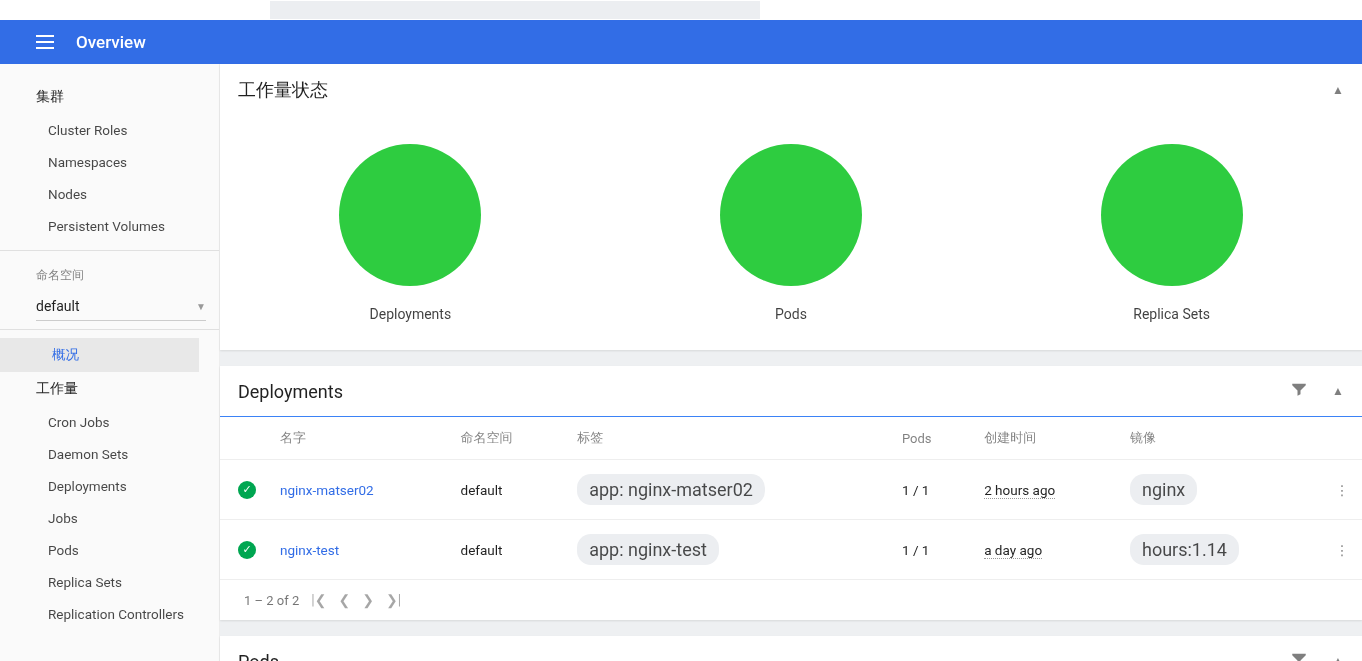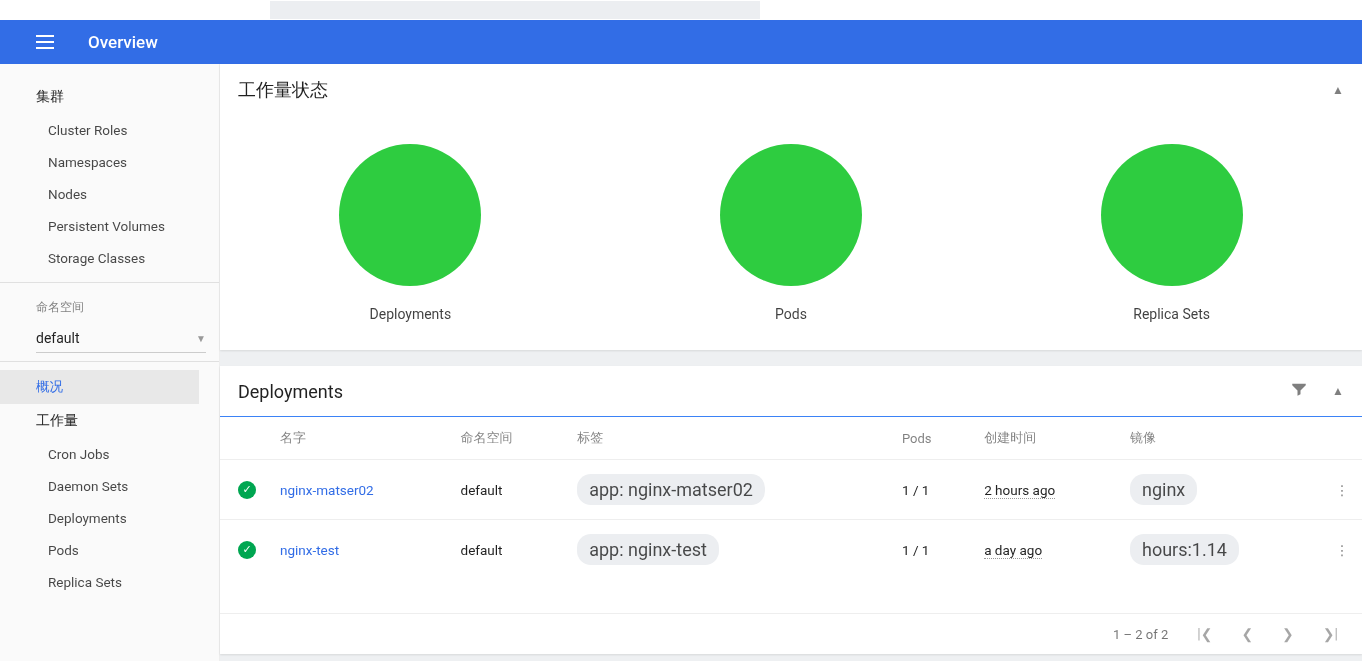--- a/index.html
+++ b/index.html
@@ -2,21 +2,21 @@
 <html><head>
 <meta charset="utf-8">
 <style>
 * { box-sizing: border-box; margin: 0; padding: 0; }
 body { font-family: Roboto, "Helvetica Neue", Arial, sans-serif; font-size: 14px; color: rgba(0,0,0,0.87); background: #fff; }
 .top-bar { height: 20px; background: #fff; display: flex; align-items: center; padding: 0 20px; }
 .search-box { width: 490px; height: 18px; background: #eceef1; margin-left: 84px; }
 .blue-bar { height: 44px; background: #326de6; display: flex; align-items: center; padding: 0 20px; color: #fff; }
 .menu-btn { width: 24px; height: 24px; display: flex; flex-direction: column; justify-content: center; gap: 4px; cursor: pointer; margin-left: 16px; }
 .menu-btn span { height: 2px; background: #fff; width: 18px; }
-.overview-title { margin-left: 28px; font-size: 17px; font-weight: 500; }
+.overview-title { margin-left: 16px; font-size: 17px; font-weight: 500; }
 .layout { display: flex; min-height: calc(100vh - 64px); }
 .sidebar { width: 220px; background: #fafafa; border-right: 1px solid #eee; padding-top: 16px; }
 .sb-head { padding: 8px 20px 8px 36px; font-size: 14px; color: rgba(0,0,0,0.87); font-weight: 400; }
 .sb-head.lvl1 { padding-left: 36px; }
 .sb-item { padding: 8px 20px 8px 48px; font-size: 13.5px; color: rgba(0,0,0,0.72); cursor: pointer; }
 .sb-divider { height: 1px; background: #e0e0e0; margin: 8px 0; }
 .sb-sublabel { padding: 8px 20px 4px 36px; font-size: 12px; color: rgba(0,0,0,0.5); }
 .ns-select { width: 170px; margin: 4px 0 8px 36px; font-size: 14px; padding: 6px 0; border: none; border-bottom: 1px solid #ccc; background: transparent; display: flex; justify-content: space-between; align-items: center; cursor: pointer; }
 .ns-arrow { color: #999; font-size: 10px; }
 .sb-item.active { background: #e8e8e8; color: #326de6; margin-right: 20px; }
@@ -32,21 +32,21 @@
 .status-label { font-size: 14px; color: rgba(0,0,0,0.75); }
 .table { width: 100%; border-collapse: collapse; }
 .table th { text-align: left; padding: 12px 12px; font-size: 13px; font-weight: 400; color: rgba(0,0,0,0.5); border-top: 1px solid #3b82f6; }
 .table td { padding: 14px 12px; font-size: 13.5px; border-top: 1px solid #eee; vertical-align: middle; }
 .table th:first-child, .table td:first-child { padding-left: 18px; width: 44px; }
 .check-circle { width: 18px; height: 18px; border-radius: 50%; background: #00a651; display: inline-flex; align-items: center; justify-content: center; color: #fff; font-size: 11px; }
 .link { color: #326de6; cursor: pointer; }
 .chip { display: inline-block; background: #eceef1; border-radius: 14px; padding: 5px 12px; font-size: 18px; color: rgba(0,0,0,0.7); }
 .dotted { border-bottom: 1px dotted rgba(0,0,0,0.4); cursor: help; }
 .row-menu { color: rgba(0,0,0,0.5); cursor: pointer; text-align: center; width: 40px; font-size: 16px; }
-.pagination { display: flex; justify-content: flex-end; align-items: center; gap: 29px; padding: 12px 24px; font-size: 13px; color: rgba(0,0,0,0.55); border-top: 1px solid #eee; margin-top: 34px; }
+.pagination { display: flex; align-items: center; gap: 12px; padding: 12px 24px; font-size: 13px; color: rgba(0,0,0,0.55); border-top: 1px solid #eee; }
 .pag-btn { cursor: pointer; color: rgba(0,0,0,0.35); font-size: 14px; }
 svg.filter { width: 18px; height: 18px; fill: rgba(0,0,0,0.5); }
 </style>
 </head>
 <body>
 
 <div class="top-bar">
   <div class="search-box" style="margin-left:250px;"></div>
 </div>
 
@@ -59,35 +59,36 @@
   <div class="overview-title">Overview</div>
 </div>
 
 <div class="layout">
   <div class="sidebar">
     <div class="sb-head lvl1">集群</div>
     <div class="sb-item">Cluster Roles</div>
     <div class="sb-item">Namespaces</div>
     <div class="sb-item">Nodes</div>
     <div class="sb-item">Persistent Volumes</div>
-    <div class="sb-item">Storage Classes</div>
     <div class="sb-divider"></div>
     <div class="sb-sublabel">命名空间</div>
     <div class="ns-select">
       <span>default</span>
       <span class="ns-arrow">▼</span>
     </div>
     <div class="sb-divider"></div>
-    <div class="sb-item active" style="padding-left:36px;">概况</div>
+    <div class="sb-item active" style="padding-left:52px;">概况</div>
     <div class="sb-head lvl1">工作量</div>
     <div class="sb-item">Cron Jobs</div>
     <div class="sb-item">Daemon Sets</div>
     <div class="sb-item">Deployments</div>
+    <div class="sb-item">Jobs</div>
     <div class="sb-item">Pods</div>
     <div class="sb-item">Replica Sets</div>
+    <div class="sb-item">Replication Controllers</div>
   </div>
 
   <div class="main">
 
     <div class="card">
       <div class="card-header">
         <span>工作量状态</span>
         <div class="card-header-actions">
           <span class="collapse-icon">▲</span>
         </div>

